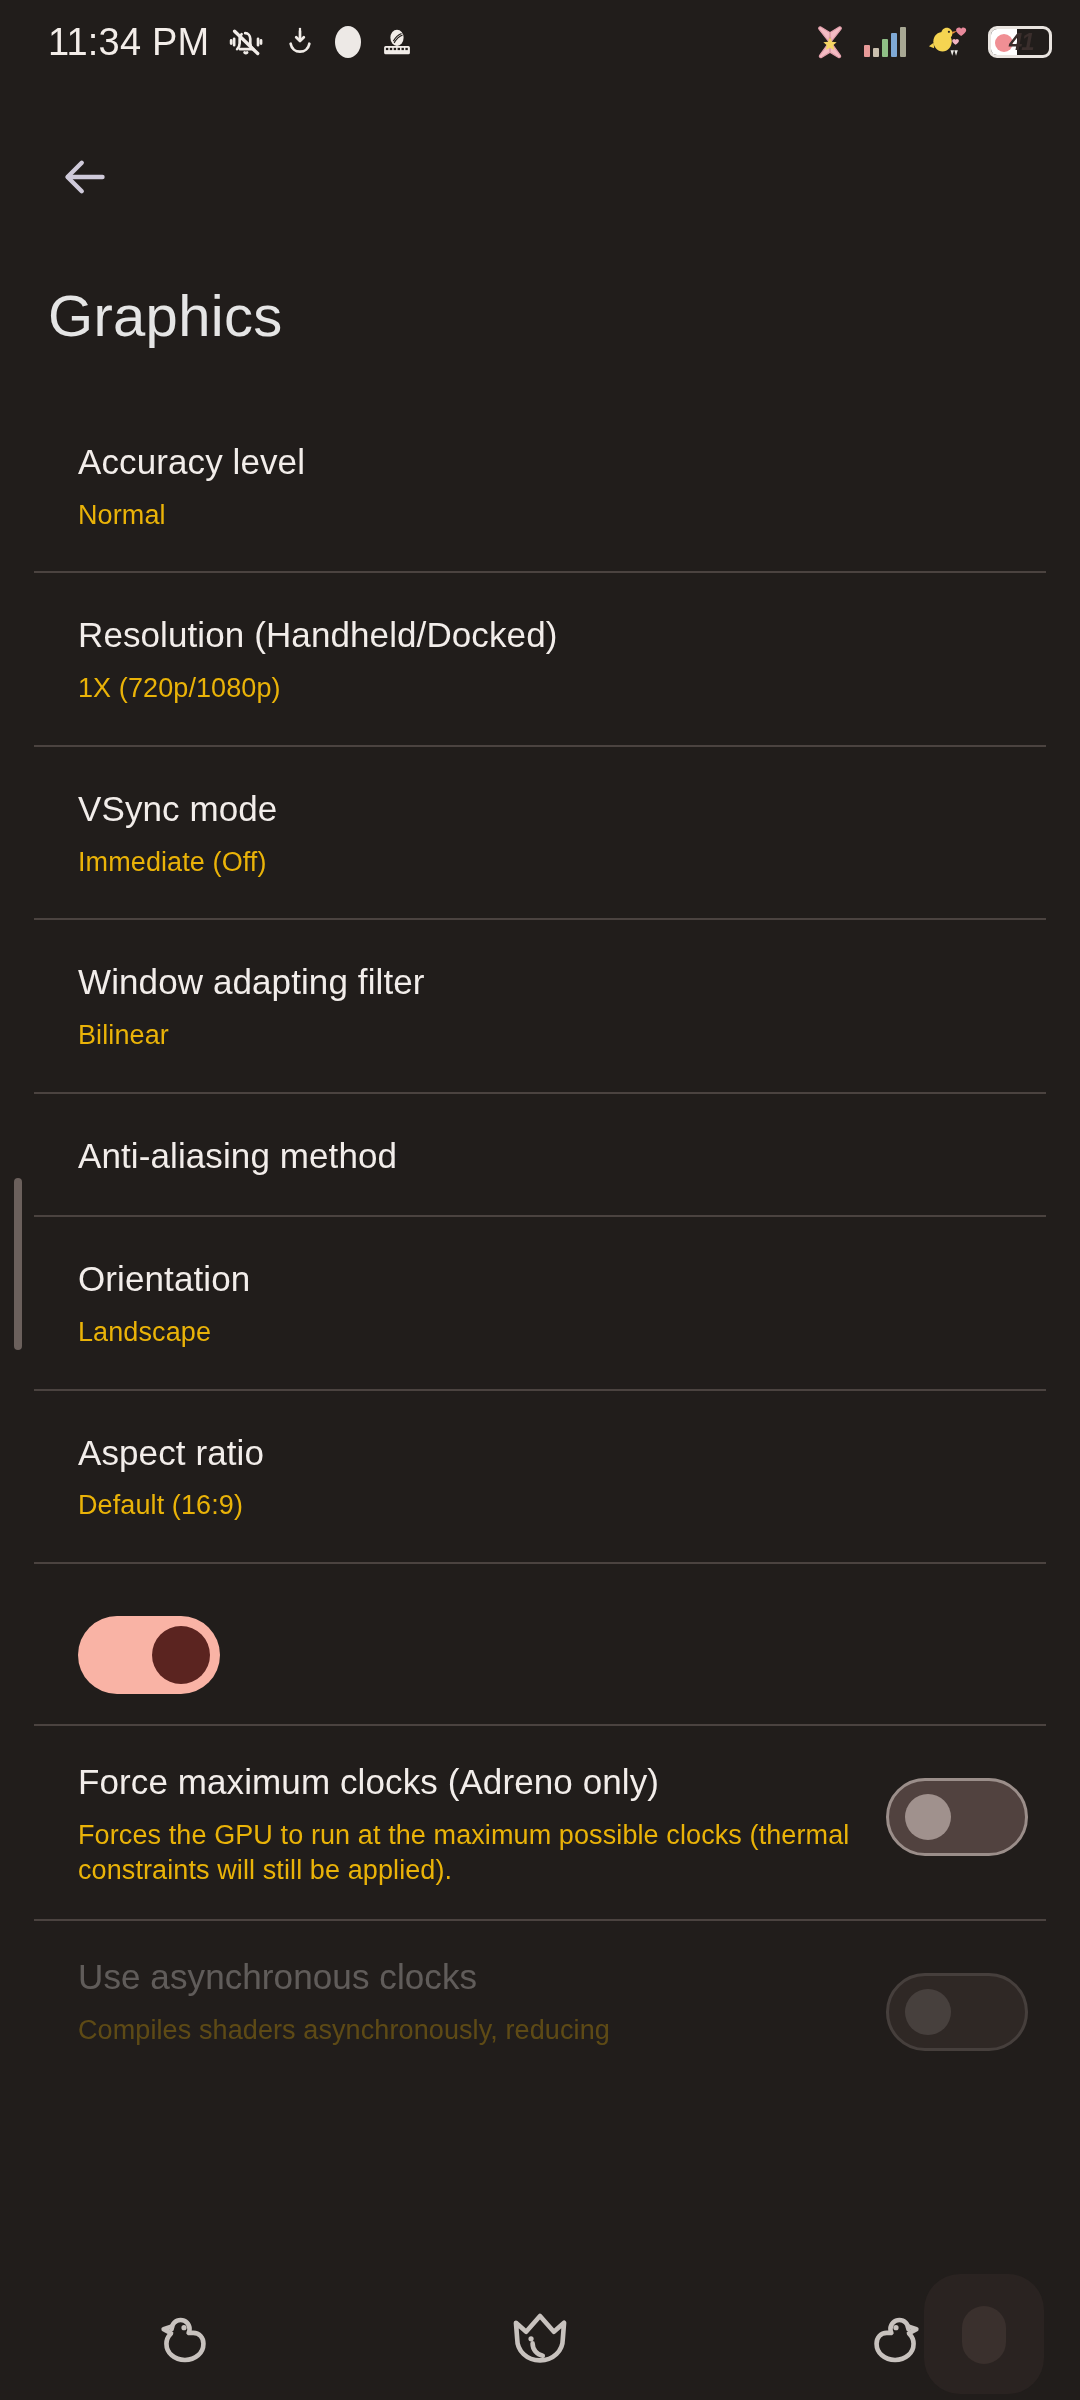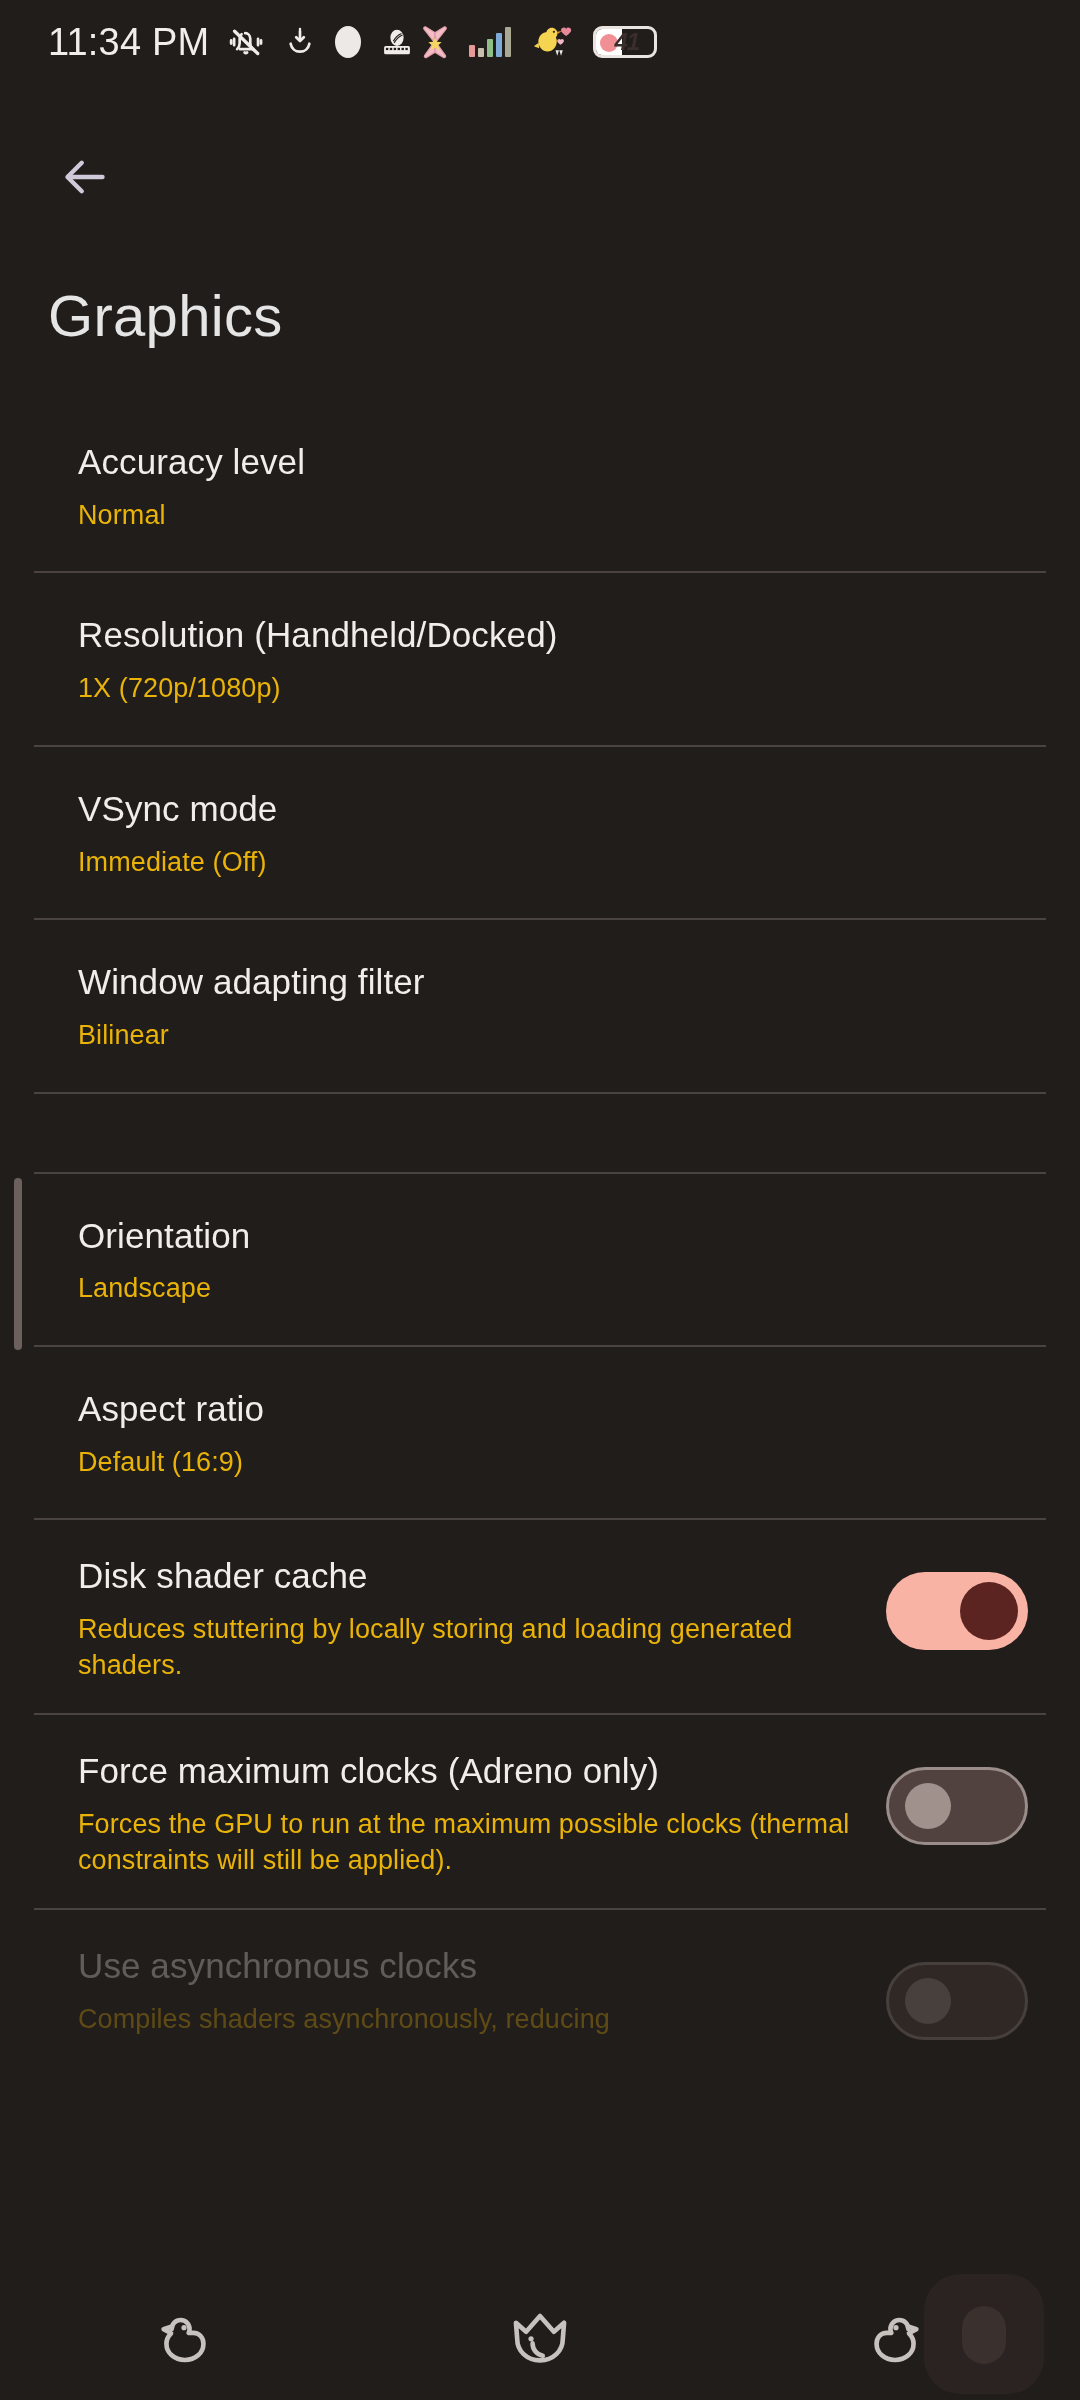--- a/index.html
+++ b/index.html
@@ -7,21 +7,21 @@
     width:1080px; height:2400px;
     background:#211D1B;
     font-family:"Liberation Sans", sans-serif;
     overflow:hidden;
   }
   #screen { position:relative; width:1080px; height:2400px; background:#211D1B; }
 
   
   .statusbar{
     position:absolute; top:0; left:0; width:1080px; height:84px;
-    display:flex; align-items:center; justify-content:flex-start;
+    display:flex; align-items:center; justify-content:space-between;
     padding:0 28px 0 48px;
   }
   .sb-left{ display:flex; align-items:center; gap:18px; }
   .sb-clock{ color:#F3EDE9; font-size:38px; letter-spacing:.2px; }
   .sb-right{ display:flex; align-items:center; gap:14px;font-style:italic; }
   .ic{ display:block; }
 
   
   .blob{ width:26px; height:32px; background:#EDE9E6; border-radius:13px/16px; }
 
@@ -245,20 +245,21 @@
           <div class="row-title">Window adapting filter</div>
           <div class="row-sub">Bilinear</div>
         </div>
       </div>
     </div>
     <div class="divider"></div>
 
     <div class="row pad-a">
       <div class="row-inner">
         <div class="row-text">
+          <div class="row-title">Anti-aliasing method</div>
         </div>
       </div>
     </div>
     <div class="divider"></div>
 
     <div class="row pad-a">
       <div class="row-inner">
         <div class="row-text">
           <div class="row-title">Orientation</div>
           <div class="row-sub">Landscape</div>
@@ -272,24 +273,20 @@
         <div class="row-text">
           <div class="row-title">Aspect ratio</div>
           <div class="row-sub">Default (16:9)</div>
         </div>
       </div>
     </div>
     <div class="divider"></div>
 
     <div class="row pad-b">
       <div class="row-inner">
-        <div class="row-text">
-          <div class="row-title">Disk shader cache</div>
-          <div class="row-sub">Reduces stuttering by locally storing and loading generated shaders.</div>
-        </div>
         <div class="switch">
           <div class="sw-on">
               <div class="thumb"></div>
             </div>
         </div>
       </div>
     </div>
     <div class="divider"></div>
 
     <div class="row pad-b">

